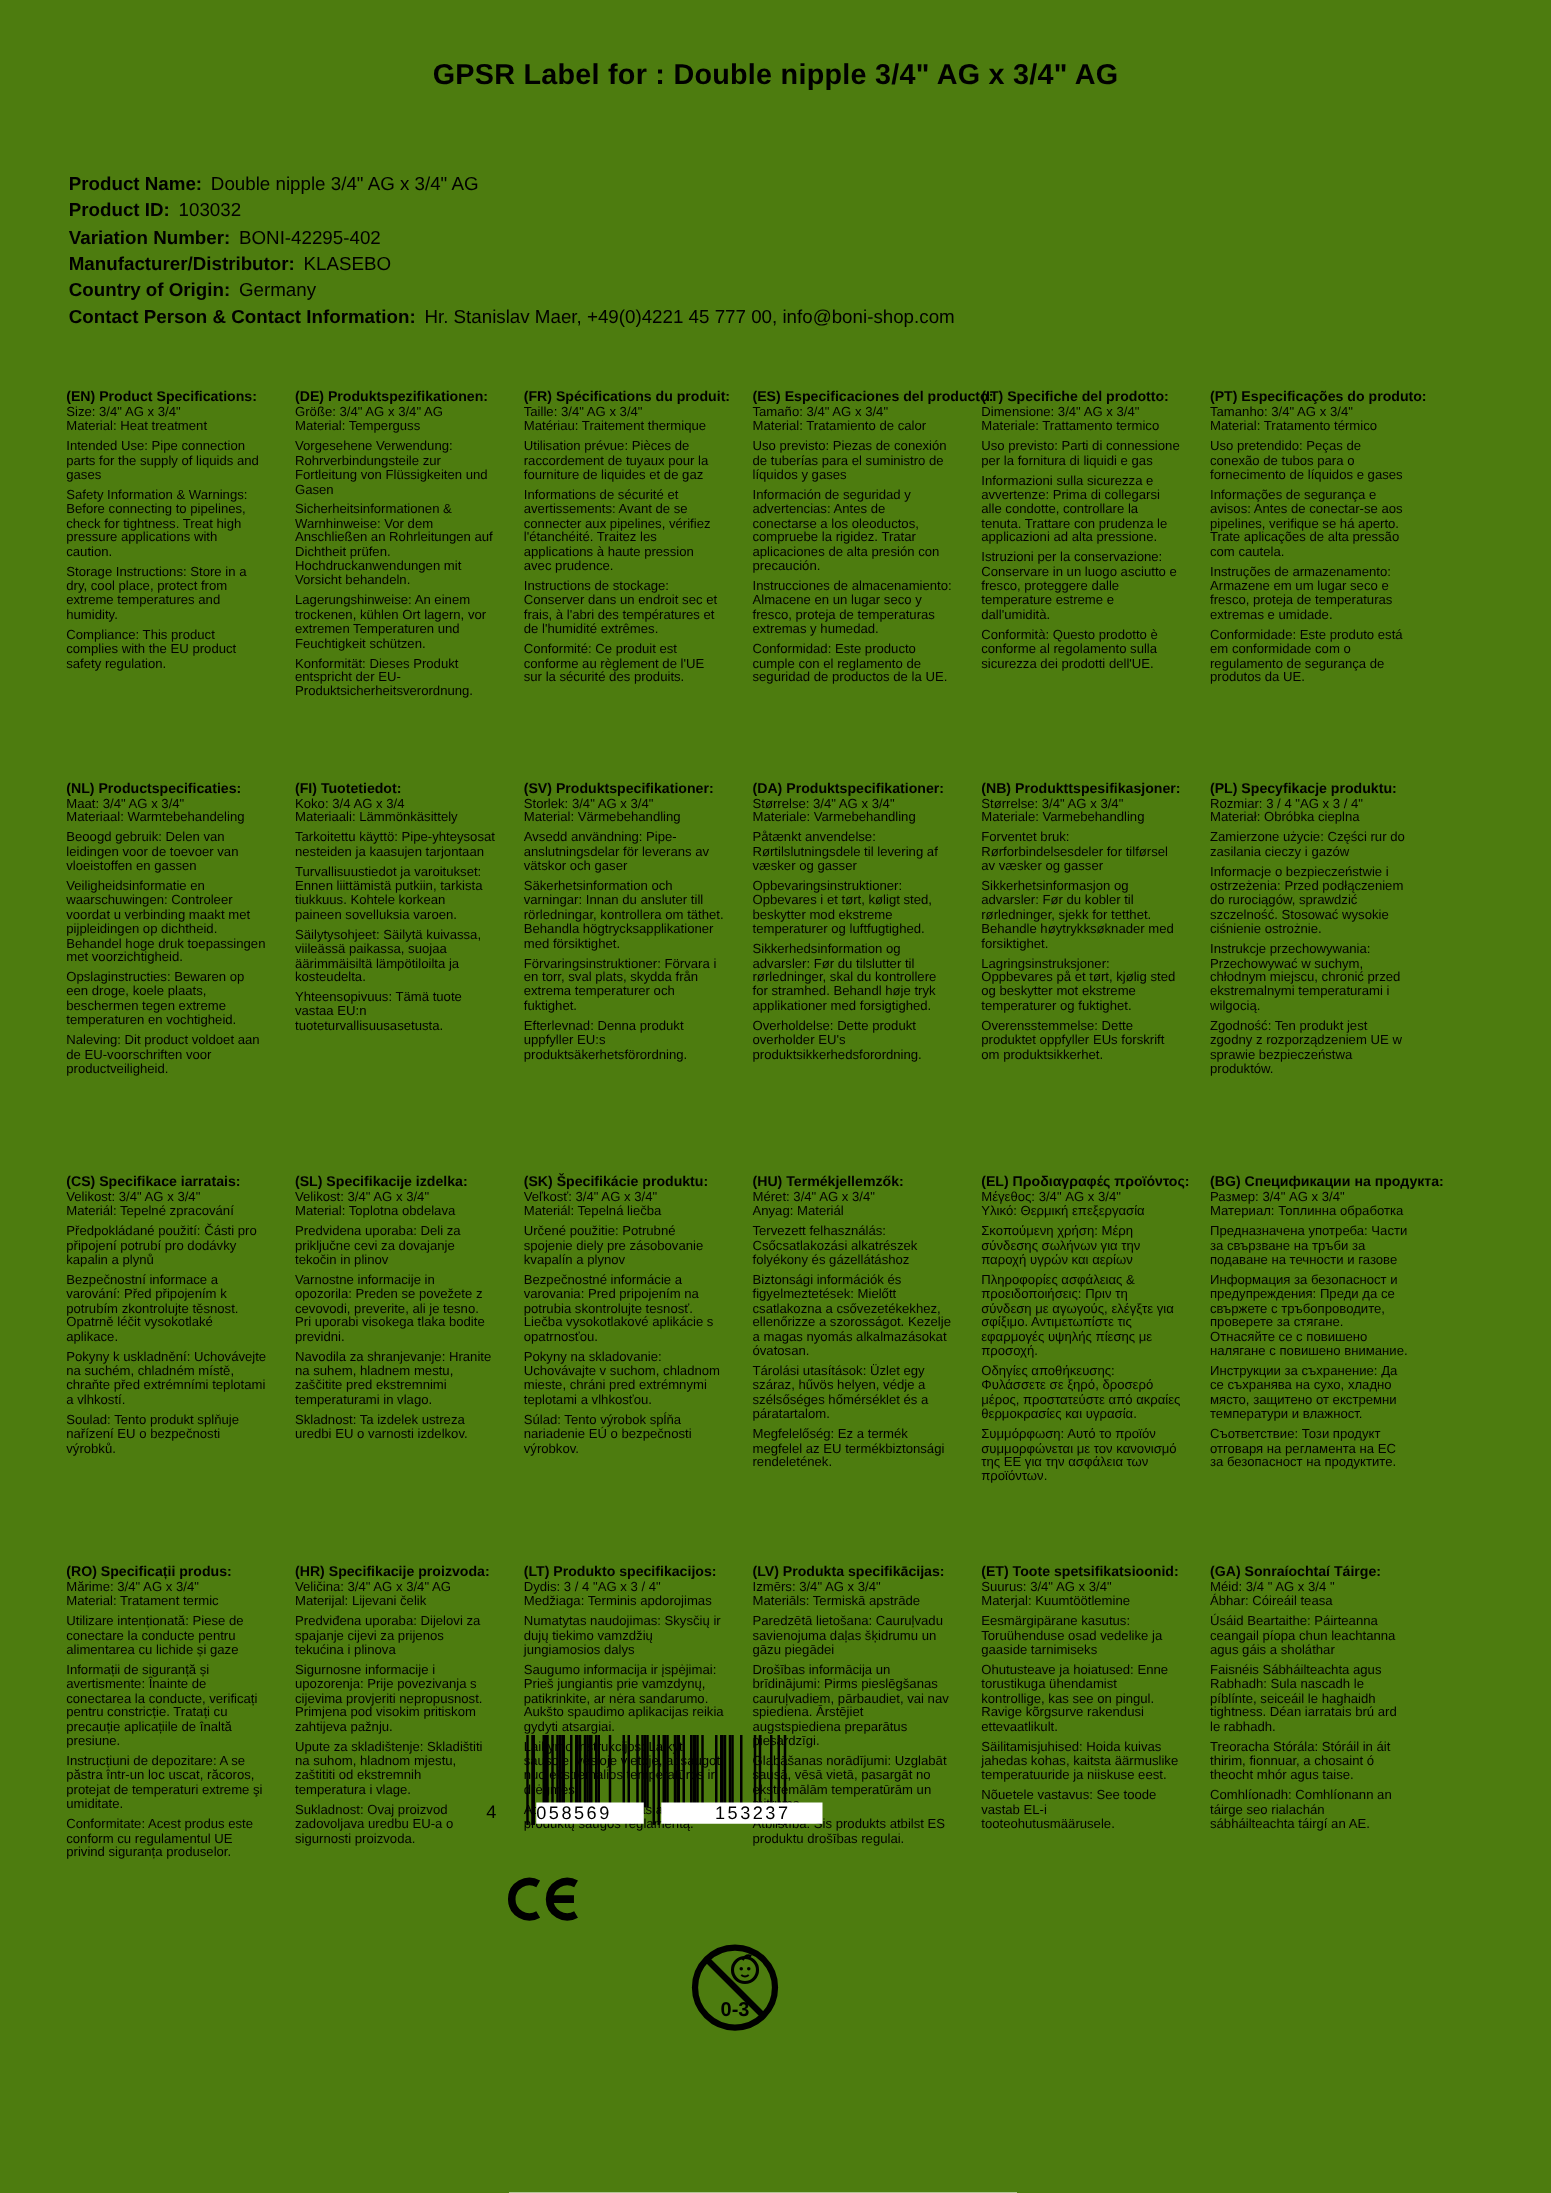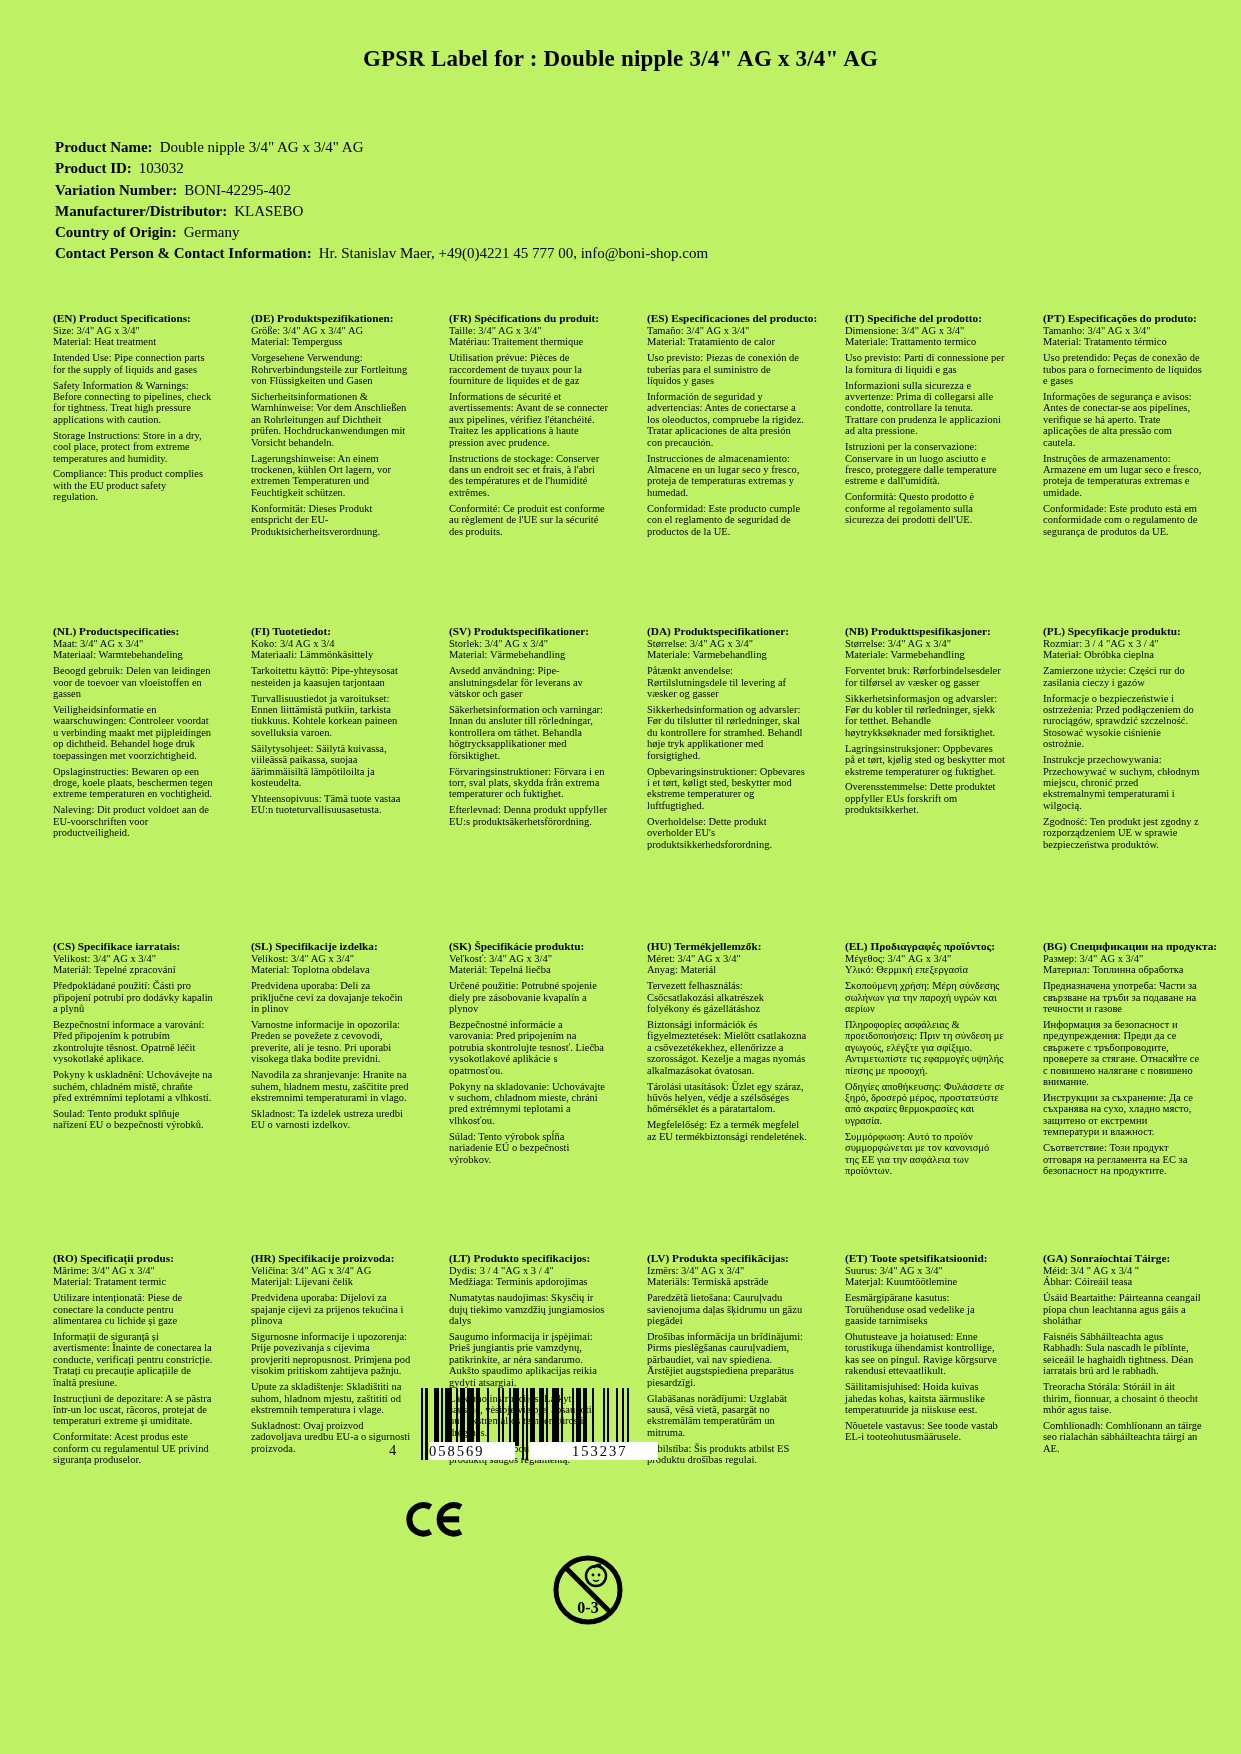--- a/index.html
+++ b/index.html
@@ -1,23 +1,23 @@
 <!DOCTYPE html>
 <html><head>
 <meta charset="utf-8">
 <style>
   html,body{margin:0;padding:0;background:#fff;}
-  .page{position:relative;width:1241px;height:1754px;background:#bef264;color:#000;
-        font-family:Liberation Serif, serif;overflow:hidden;}
+  .page{position:relative;width:1241px;height:1754px;background:#4d7c0f;color:#000;
+        font-family:Liberation Sans, sans-serif;overflow:hidden;}
   .title{position:absolute;top:46px;left:0;width:100%;text-align:center;
          font-size:23px;font-weight:bold;letter-spacing:.2px;}
   .product-info{position:absolute;left:55px;top:137px;font-size:15px;line-height:21.3px;}
   .info-label{font-weight:bold;margin-right:7px;}
   .lang-grid{position:absolute;left:53px;top:312px;display:grid;
-             grid-template-columns:repeat(6,160px);column-gap:38px;
+             grid-template-columns:repeat(6,160px);column-gap:23px;
              grid-template-rows:313px 315px 312px auto;}
   .block{font-size:10.5px;line-height:11.4px;}
   .block-title{font-weight:bold;font-size:11.3px;line-height:13px;white-space:nowrap;}
   .block p{margin:0 0 4.5px 0;}
   .block p.tight{margin:0;}
   .barcode{position:absolute;left:421px;top:1388px;width:209px;}
   .bars{display:flex;align-items:flex-start;}
   .module{width:2.2px;height:58px;flex:0 0 2.2px;}
   .module.on{background:#000;}
   .module.guard{height:72px;}
@@ -126,22 +126,22 @@
         <p>Avsedd användning: Pipe-anslutningsdelar för leverans av vätskor och gaser</p>
         <p>Säkerhetsinformation och varningar: Innan du ansluter till rörledningar, kontrollera om täthet. Behandla högtrycksapplikationer med försiktighet.</p>
         <p>Förvaringsinstruktioner: Förvara i en torr, sval plats, skydda från extrema temperaturer och fuktighet.</p>
         <p>Efterlevnad: Denna produkt uppfyller EU:s produktsäkerhetsförordning.</p>
       </div>
       <div class="block">
         <div class="block-title">(DA) Produktspecifikationer:</div>
         <p class="tight">Størrelse: 3/4" AG x 3/4"</p>
         <p>Materiale: Varmebehandling</p>
         <p>Påtænkt anvendelse: Rørtilslutningsdele til levering af væsker og gasser</p>
+        <p>Opbevaringsinstruktioner: Opbevares i et tørt, køligt sted, beskytter mod ekstreme temperaturer og luftfugtighed.</p>
         <p>Sikkerhedsinformation og advarsler: Før du tilslutter til rørledninger, skal du kontrollere for stramhed. Behandl høje tryk applikationer med forsigtighed.</p>
-        <p>Opbevaringsinstruktioner: Opbevares i et tørt, køligt sted, beskytter mod ekstreme temperaturer og luftfugtighed.</p>
         <p>Overholdelse: Dette produkt overholder EU's produktsikkerhedsforordning.</p>
       </div>
       <div class="block">
         <div class="block-title">(NB) Produkttspesifikasjoner:</div>
         <p class="tight">Størrelse: 3/4" AG x 3/4"</p>
         <p>Materiale: Varmebehandling</p>
         <p>Forventet bruk: Rørforbindelsesdeler for tilførsel av væsker og gasser</p>
         <p>Sikkerhetsinformasjon og advarsler: Før du kobler til rørledninger, sjekk for tetthet. Behandle høytrykksøknader med forsiktighet.</p>
         <p>Lagringsinstruksjoner: Oppbevares på et tørt, kjølig sted og beskytter mot ekstreme temperaturer og fuktighet.</p>
         <p>Overensstemmelse: Dette produktet oppfyller EUs forskrift om produktsikkerhet.</p>

